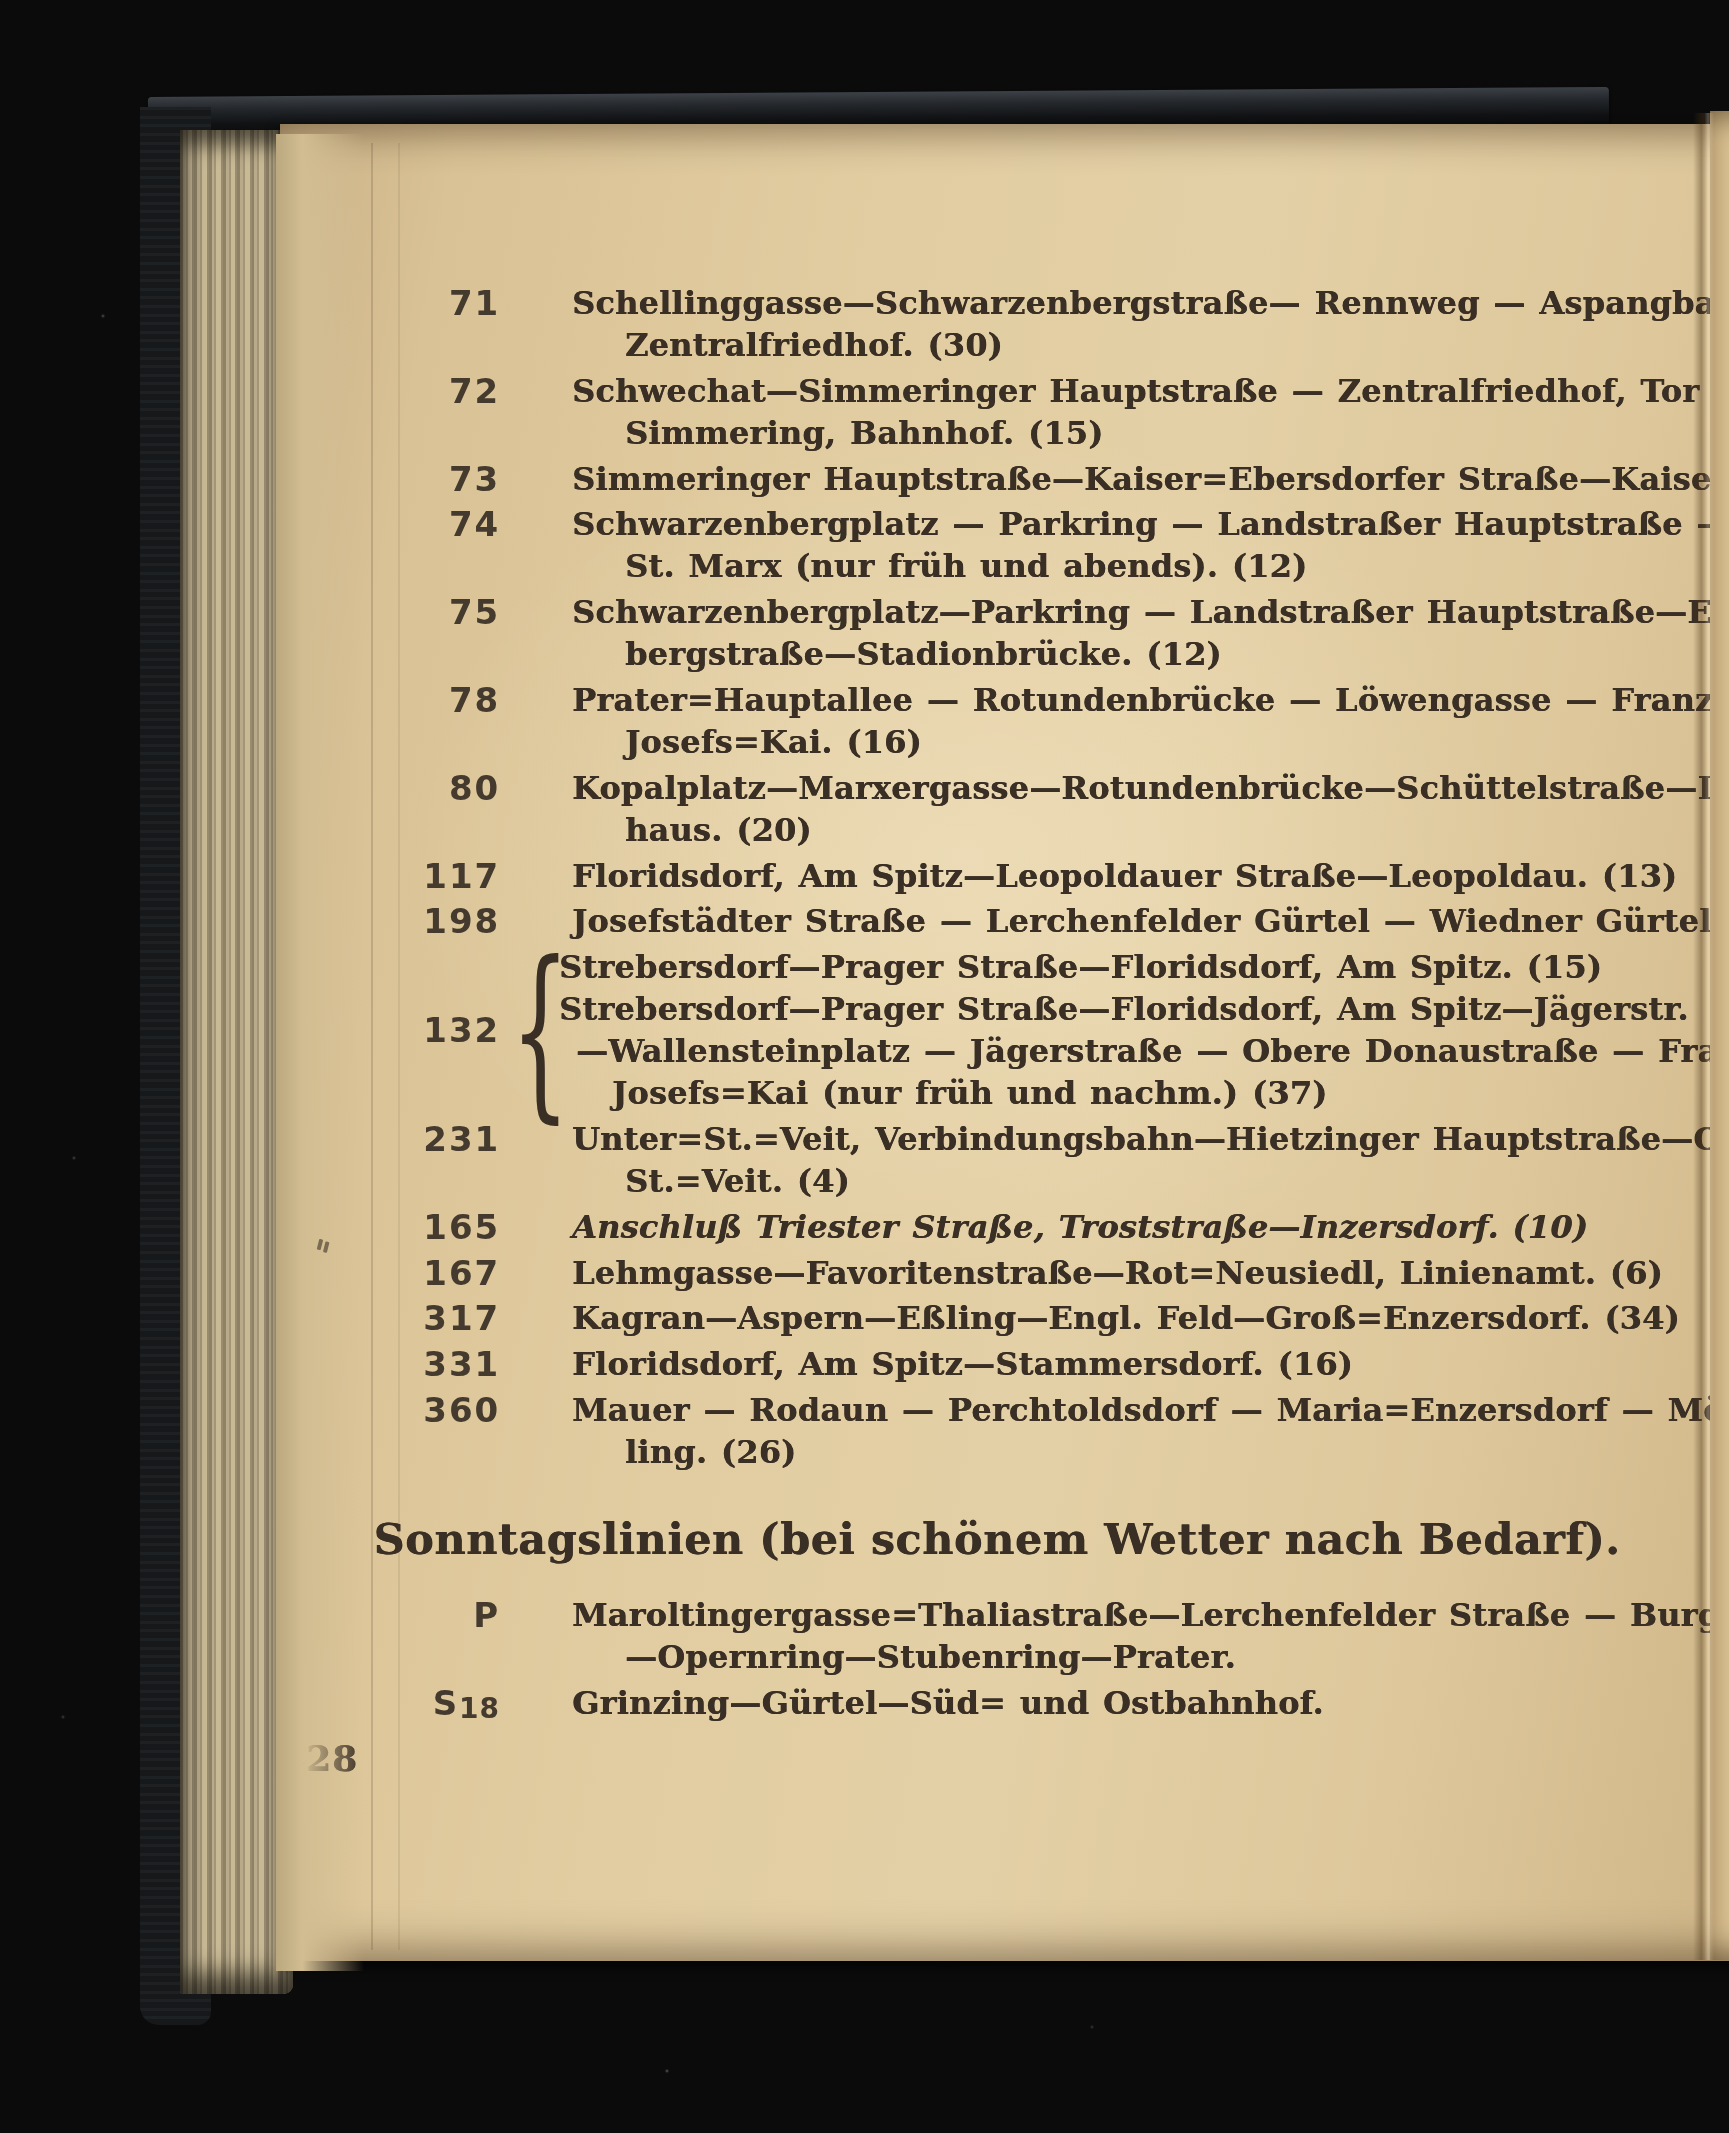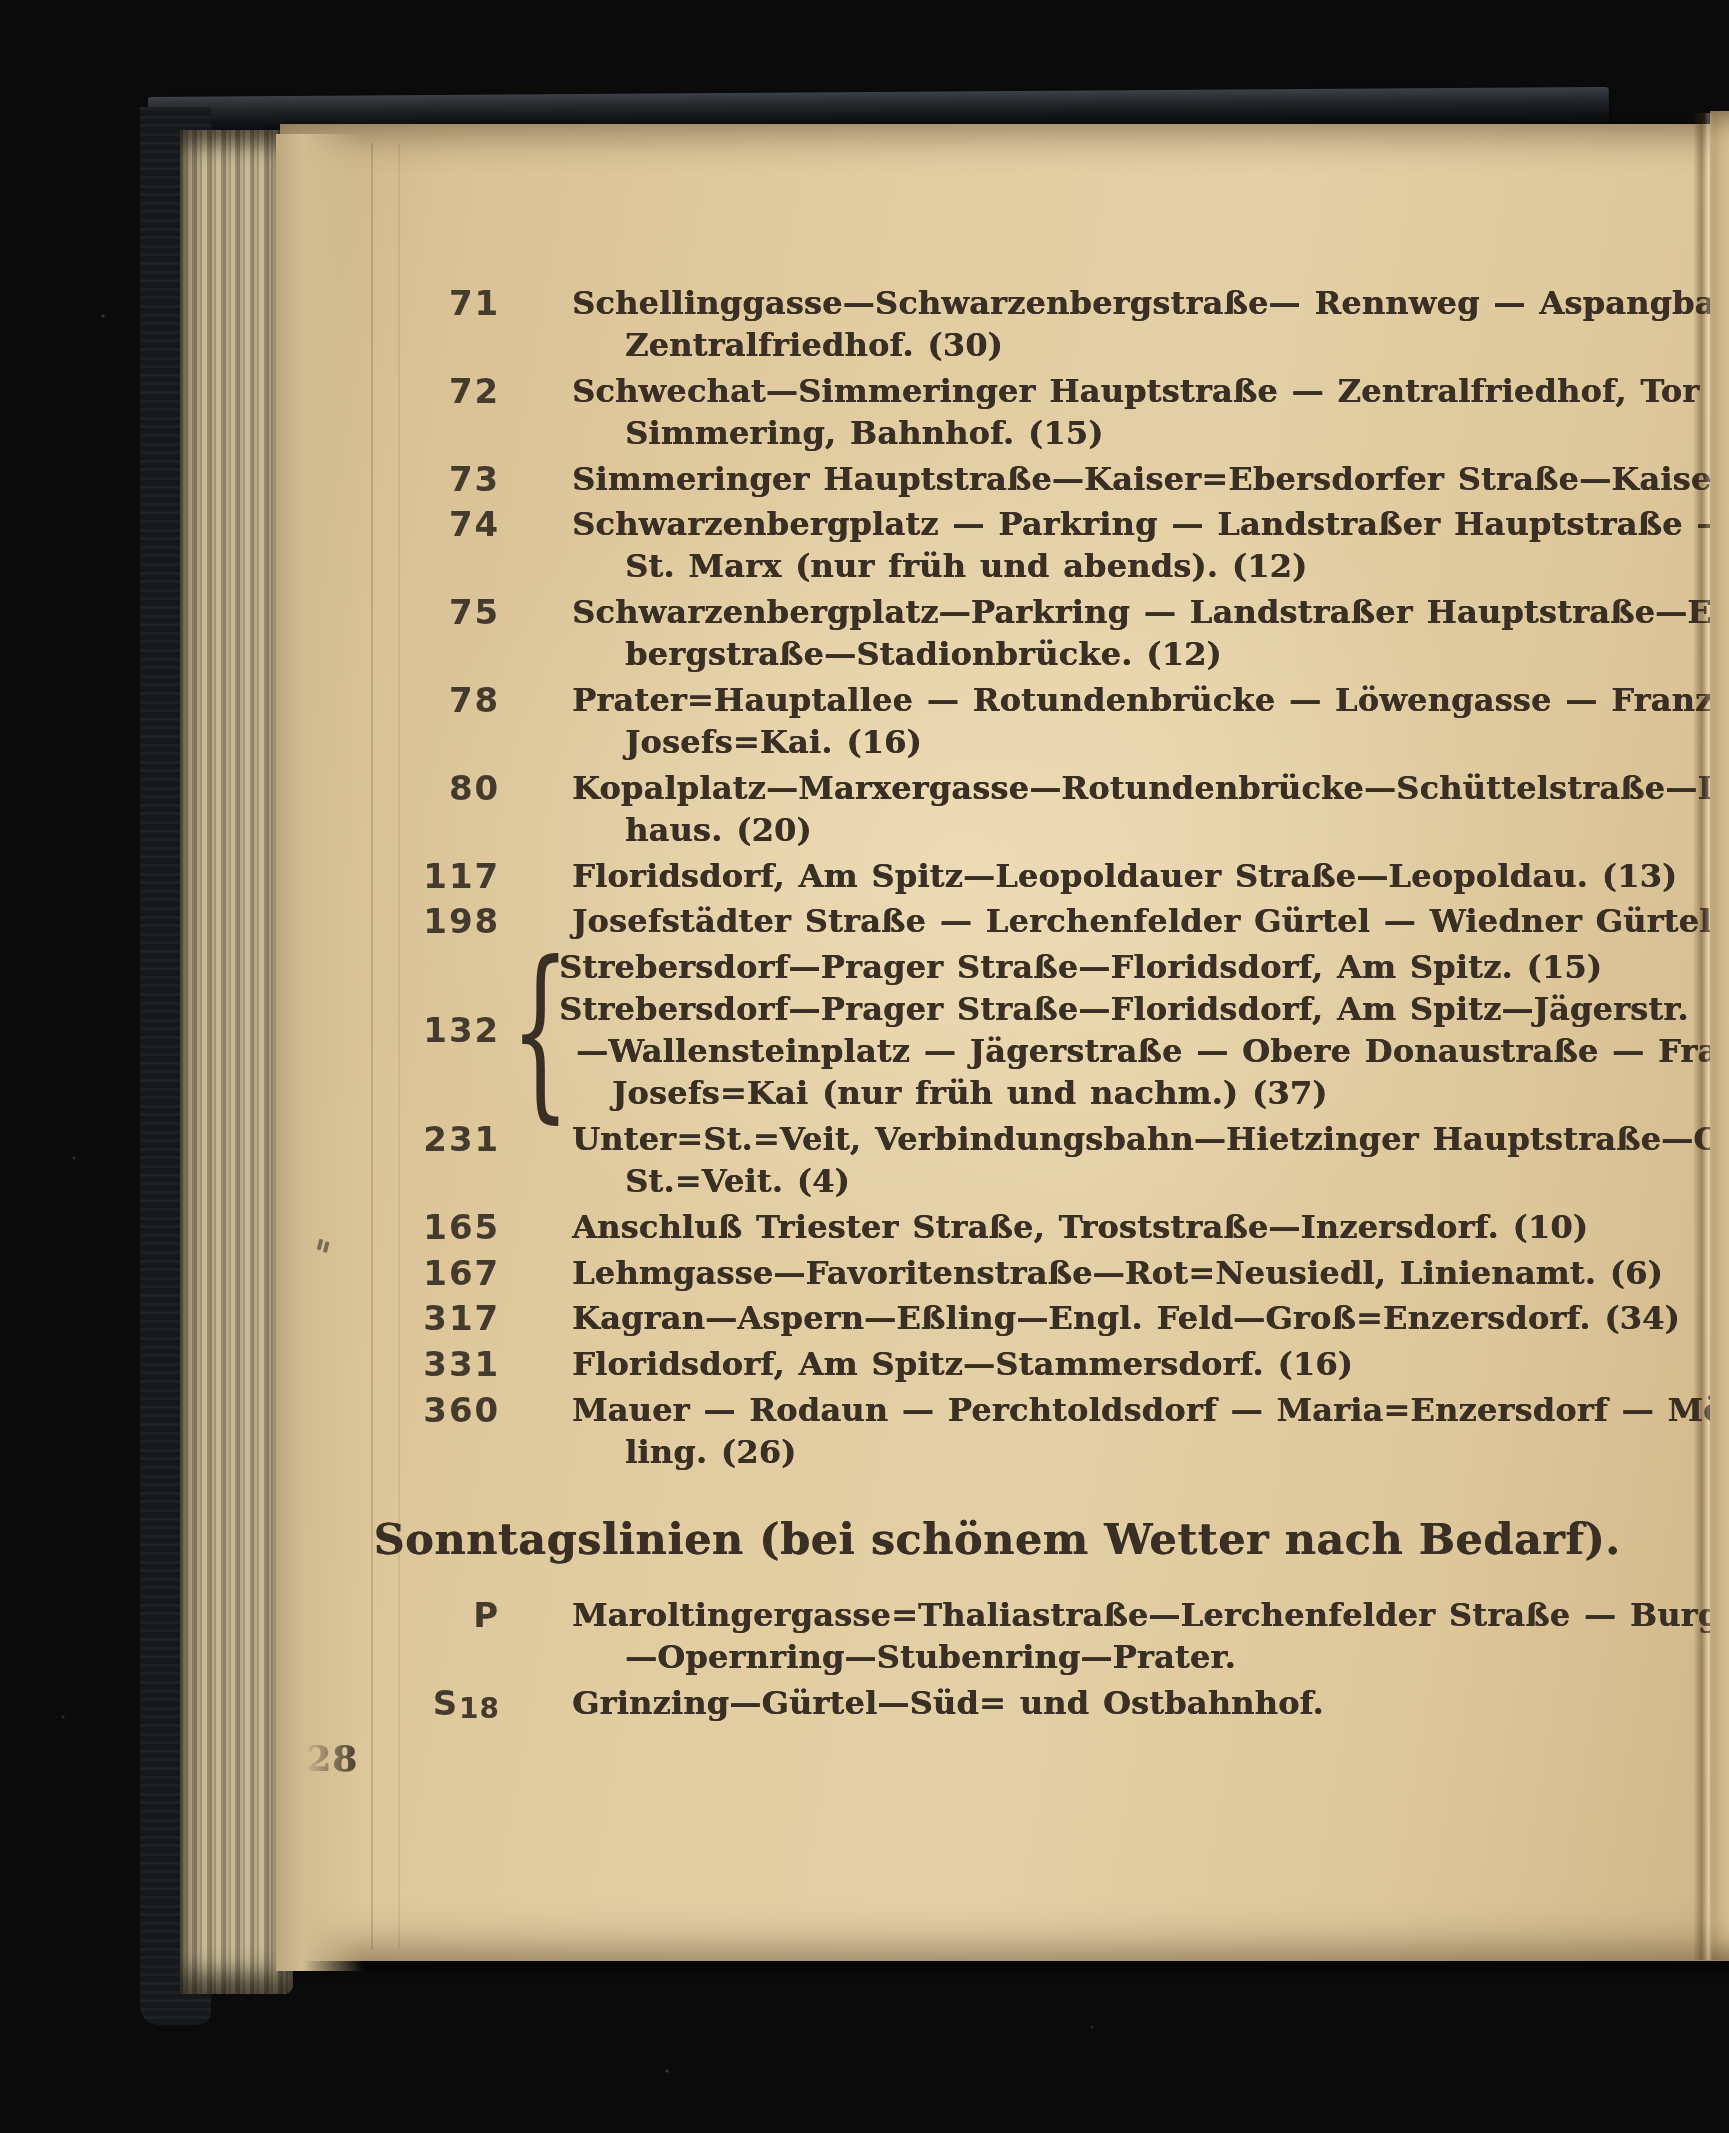--- a/index.html
+++ b/index.html
@@ -187,21 +187,21 @@
           <div class="entry">
             <div class="num">231</div>
             <div class="lines">
               <div class="line" style="padding-left: 0px;">Unter=St.=Veit, Verbindungsbahn—Hietzinger Hauptstraße—Ober=</div>
               <div class="line" style="padding-left: 53px;">St.=Veit. (4)</div>
             </div>
           </div>
           <div class="entry">
             <div class="num">165</div>
             <div class="lines">
-              <div class="line" style="padding-left: 0px;">Anschluß Triester Straße, Troststraße—Inzersdorf. (10)</div>
+              <div class="line" style="padding-left: 0px; font-style: italic;">Anschluß Triester Straße, Troststraße—Inzersdorf. (10)</div>
             </div>
           </div>
           <div class="entry">
             <div class="num">167</div>
             <div class="lines">
               <div class="line" style="padding-left: 0px;">Lehmgasse—Favoritenstraße—Rot=Neusiedl, Linienamt. (6)</div>
             </div>
           </div>
           <div class="entry">
             <div class="num">317</div>

